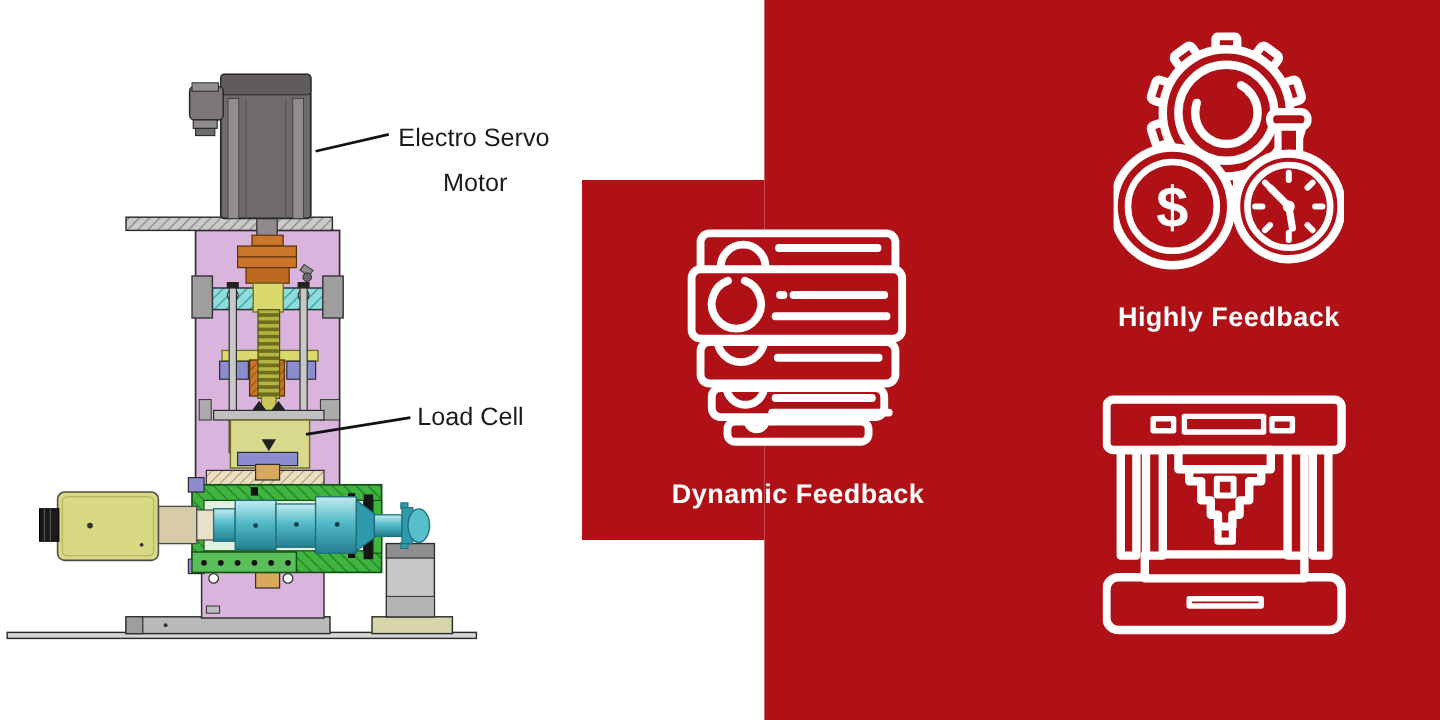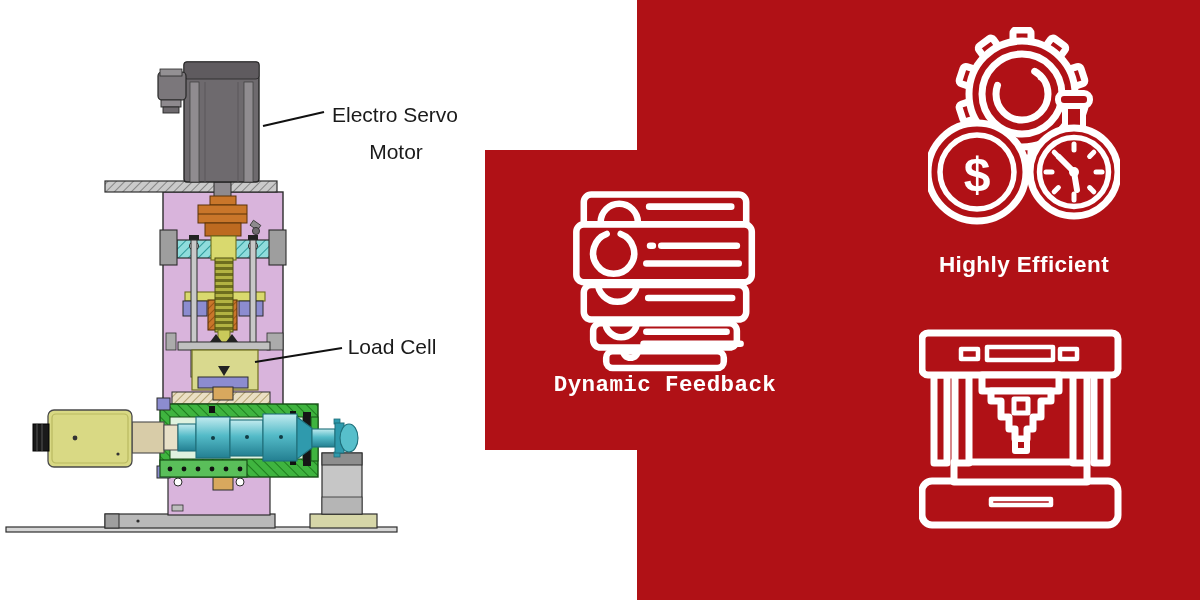--- a/index.html
+++ b/index.html
@@ -7,21 +7,21 @@
        font-family:"Liberation Sans",sans-serif;}
   .abs{position:absolute;}
   
   .panel-big{left:637px;top:0;width:563px;height:600px;background:var(--red);}
   .panel-mid{left:485px;top:150px;width:152px;height:300px;background:var(--red);}
   
   .feature{display:flex;flex-direction:column;align-items:center;z-index:5;}
   .feature .label{color:#fff;font-weight:700;font-size:22.5px;letter-spacing:.4px;
                   white-space:nowrap;text-align:center;}
   #feat-dynamic{left:540px;top:185px;width:250px;}
-  #feat-dynamic .label{font-family:Liberation Mono, monospace;}
+  #feat-dynamic .label{margin-top:27px;}
   #feat-efficient{left:899px;top:27px;width:250px;}
   #feat-efficient .label{margin-top:21px;}
   #feat-superior{left:846px;top:327px;width:350px;}
   #feat-superior .label{margin-top:19px;}
   .machine{left:0;top:0;}
   svg{display:block;}
   .diagram-label{font-family:"Liberation Sans",sans-serif;font-size:21px;fill:#1a1a1a;}
 </style>
 </head>
 <body>
@@ -306,21 +306,21 @@
         <line x1="126.2" y1="125.2" x2="130.4" y2="129.4"></line>
         <line x1="161.6" y1="160.6" x2="165.8" y2="164.8"></line>
         <line x1="126.2" y1="164.8" x2="130.4" y2="160.6"></line>
         <line x1="161.6" y1="129.4" x2="165.8" y2="125.2"></line>
       </g>
       <line x1="146" y1="145" x2="131" y2="130" stroke-width="6"></line>
       <line x1="146" y1="145" x2="149" y2="163" stroke-width="6"></line>
       <circle cx="146" cy="145" r="5" fill="#fff" stroke="none"></circle>
     </g>
   </svg>
-  <div class="label">Highly Efficient</div>
+  <div class="label">Highly Feedback</div>
 </div>
 
 <div class="abs feature" id="feat-superior">
   <svg width="204" height="204" viewBox="0 0 204 204" fill="none" stroke="#fff" stroke-width="7" stroke-linejoin="round" stroke-linecap="round">
     <g fill="#B01116">
       <rect x="3" y="154" width="196" height="44" rx="10"></rect>
       <rect x="35" y="135" width="133" height="20"></rect>
       <rect x="15" y="48" width="13" height="88"></rect>
       <rect x="36" y="48" width="14" height="88"></rect>
       <rect x="154" y="48" width="14" height="88"></rect>

